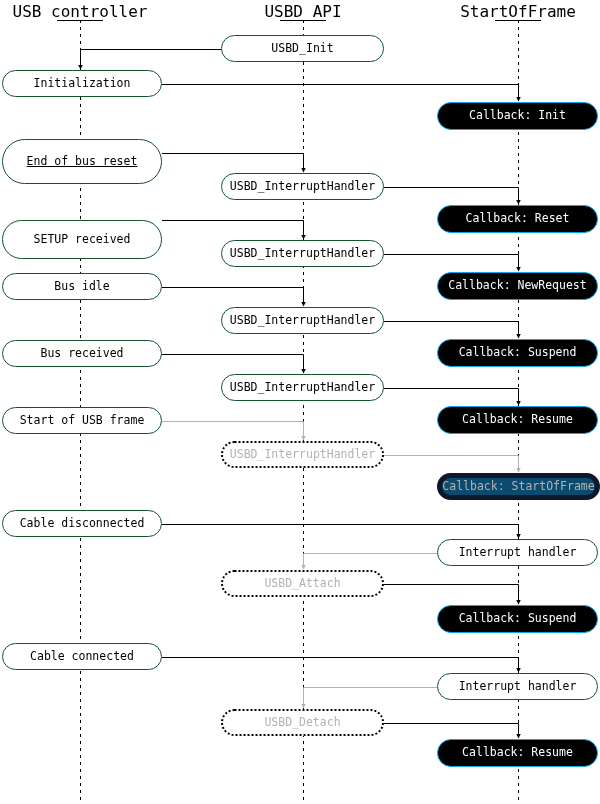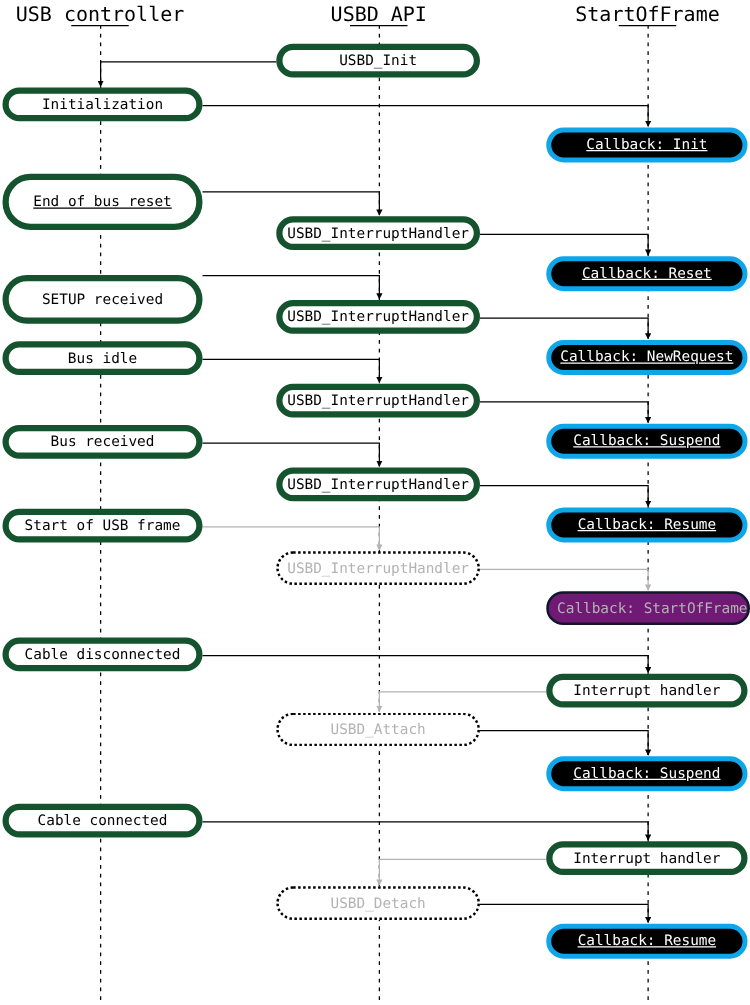--- a/index.html
+++ b/index.html
@@ -38,35 +38,33 @@
     display: flex;
     align-items: center;
     justify-content: center;
     font-size: 11.5px;
     white-space: nowrap;
     border-radius: 999px;
     line-height: 1;
     overflow: visible;
   }
   .node.solid {
-    border: 5px solid #14532d;
+    border: 1px solid #14532d;
     background: #ffffff;
     color: #000000;
   }
   .node.filled {
-    border: 4px solid #0ea5e9;
+    border: 1px solid #0ea5e9;
     background: #000000;
     color: #ffffff;
-    text-decoration: underline;
   }
   .node.ghost-solid {
-    border: 2px solid #0f172a;
-    background: #701a75;
+    border: 5px solid #0f172a;
+    background: #0c4a6e;
     color: #b3b3b3;
-    justify-content: flex-end;
   }
   .node.ghost-dotted {
     border: 2px dotted #000000;
     background: #ffffff;
     color: #b3b3b3;
   }
   .node span { pointer-events: none; }
 </style>
 </head>
 <body>

